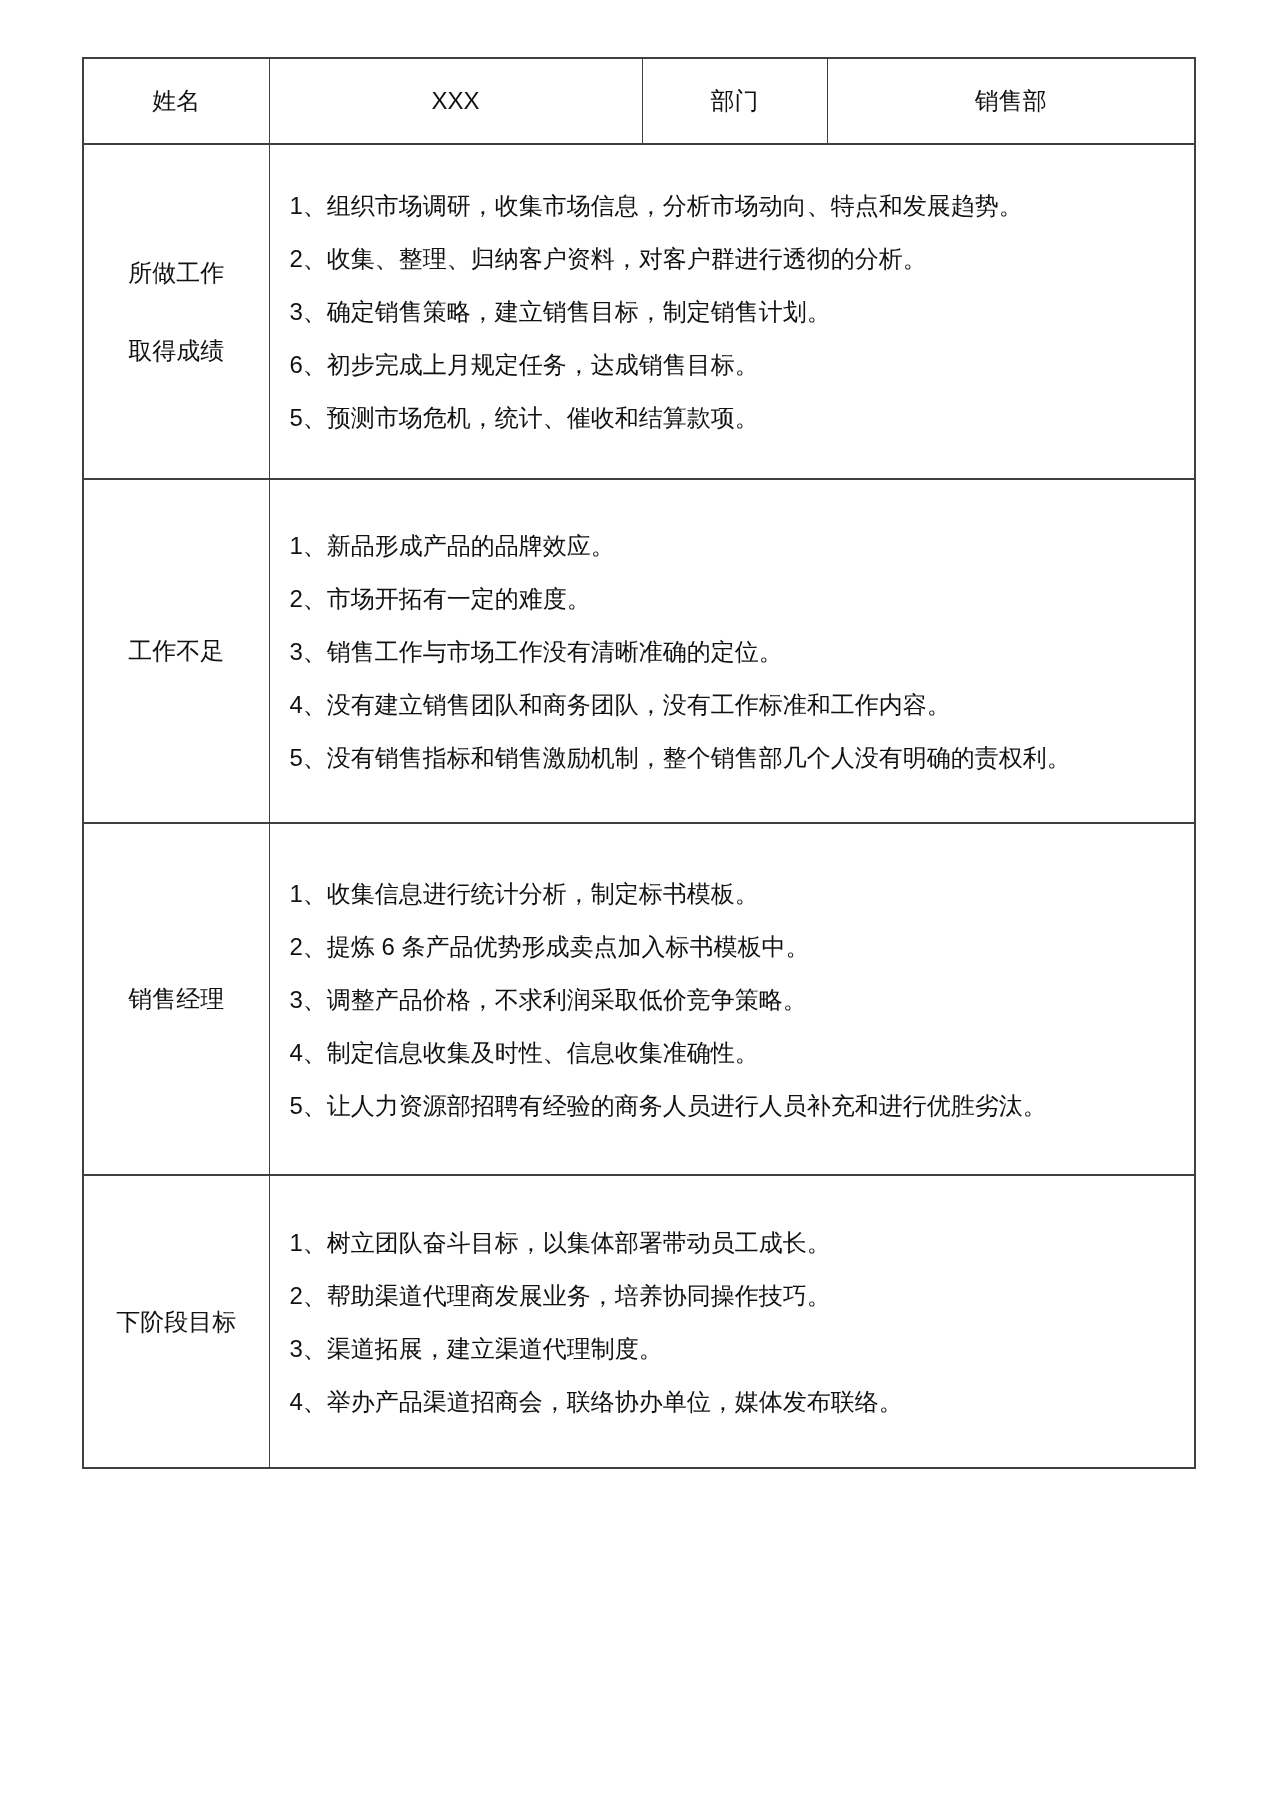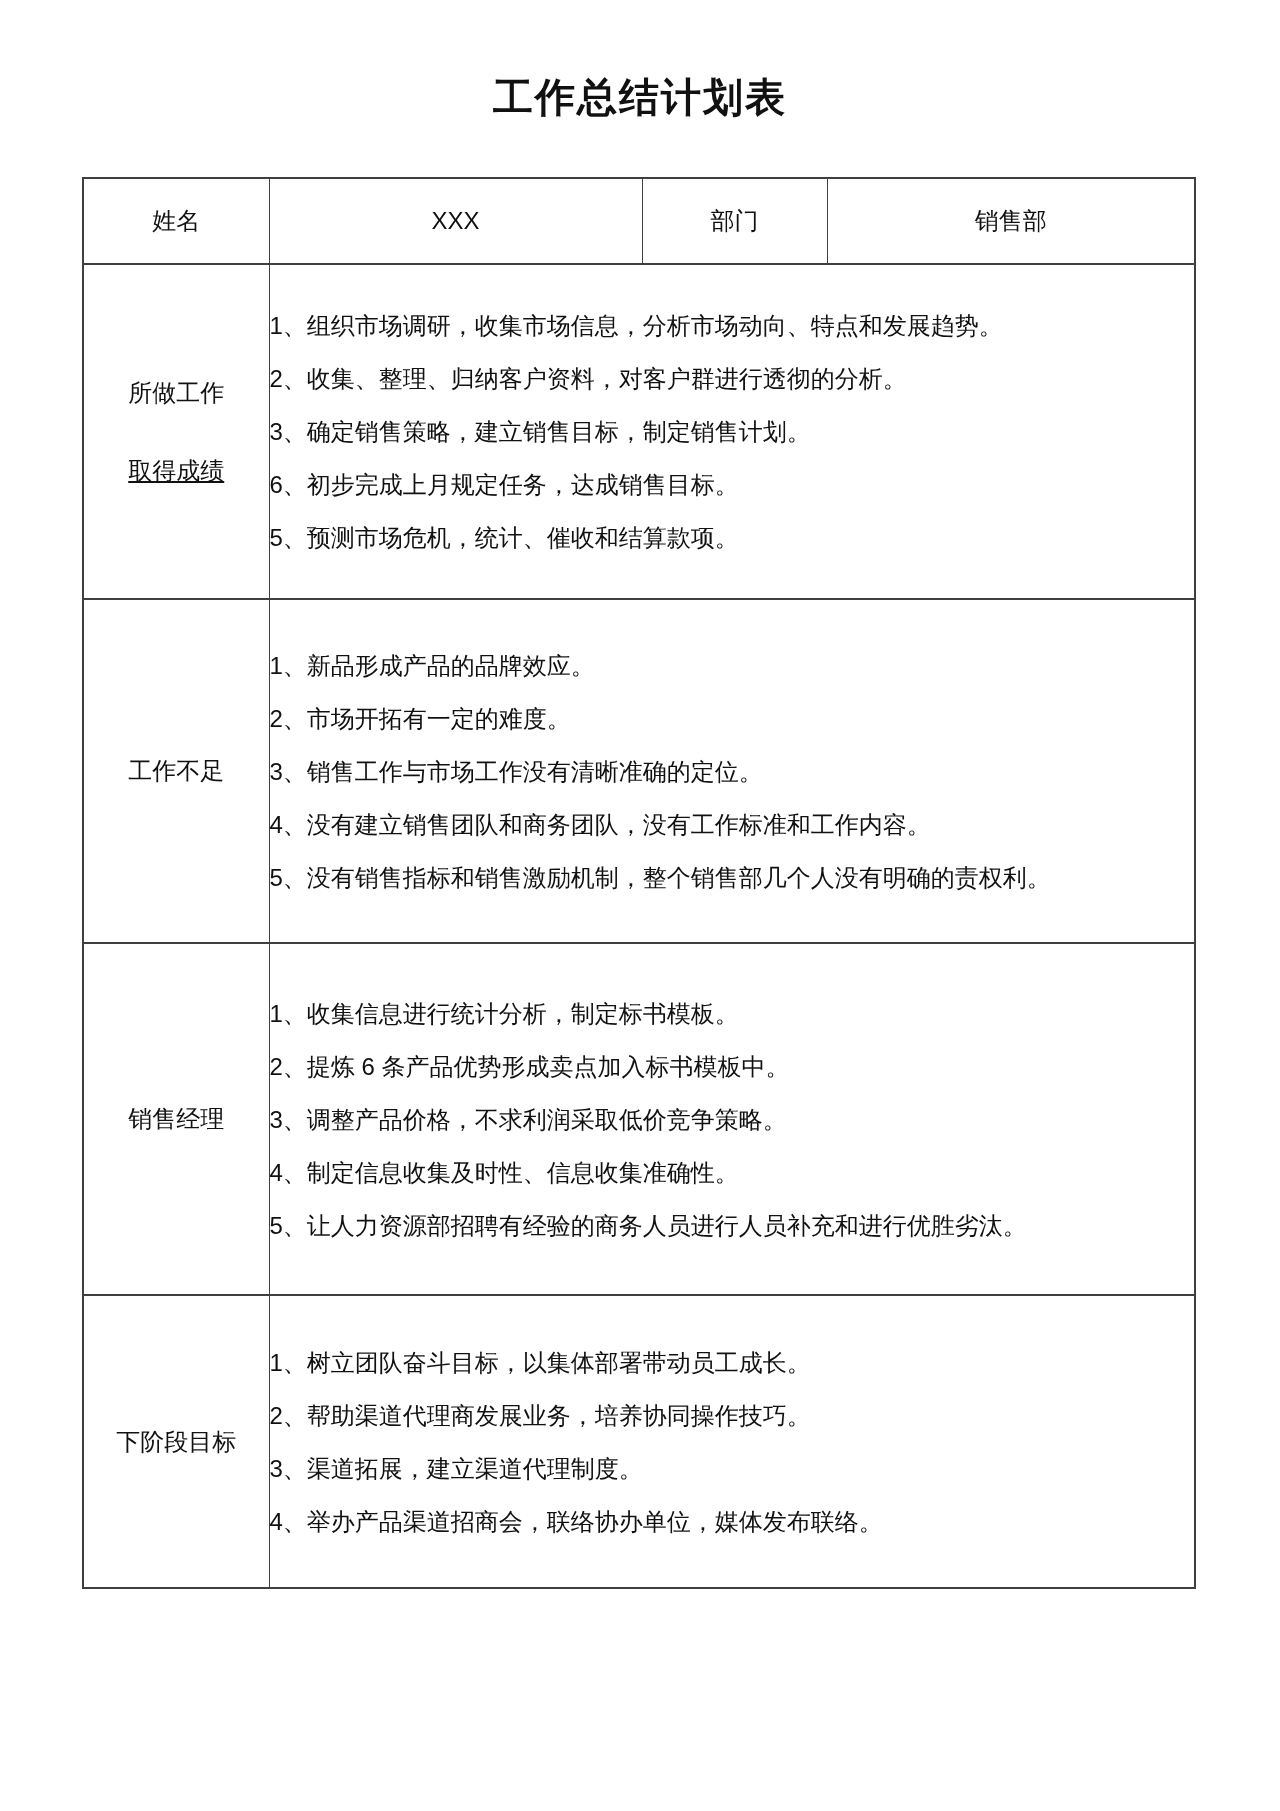--- a/index.html
+++ b/index.html
@@ -38,37 +38,36 @@
     overflow: hidden;
   }
   tr.info-row { height: 86px; }
   tr.sec-row td { border-top-width: 2px; }
   tr.sec-a { height: 335px; }
   tr.sec-b { height: 344px; }
   tr.sec-c { height: 352px; }
   tr.sec-d { height: 293px; }
   td.content-cell {
     text-align: left;
-    padding: 0 0;
+    padding: 0 20px;
   }
   .content-cell p {
     margin: 0;
     line-height: 33px;
     white-space: nowrap;
   }
   .content-cell p + p { margin-top: 20px; }
   .label-line { line-height: 30px; }
-  .label-gap { margin-top: 48px; text-decoration: underline; }
+  .label-gap { margin-top: 48px; }
 </style>
 </head>
 <body>
 
 <div>
 
-  <h1 class="doc-title">工作总结计划表</h1>
 
   <table class="doc-table">
     <colgroup>
       <col style="width:186px">
       <col style="width:373px">
       <col style="width:185px">
       <col style="width:368px">
     </colgroup>
 
     <tbody>

